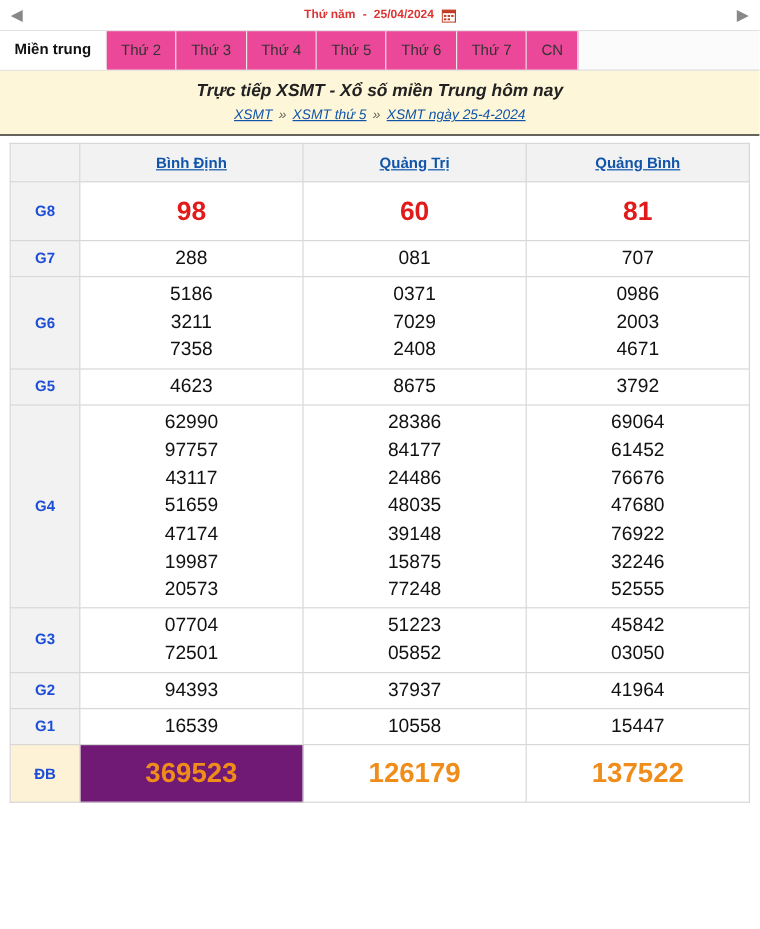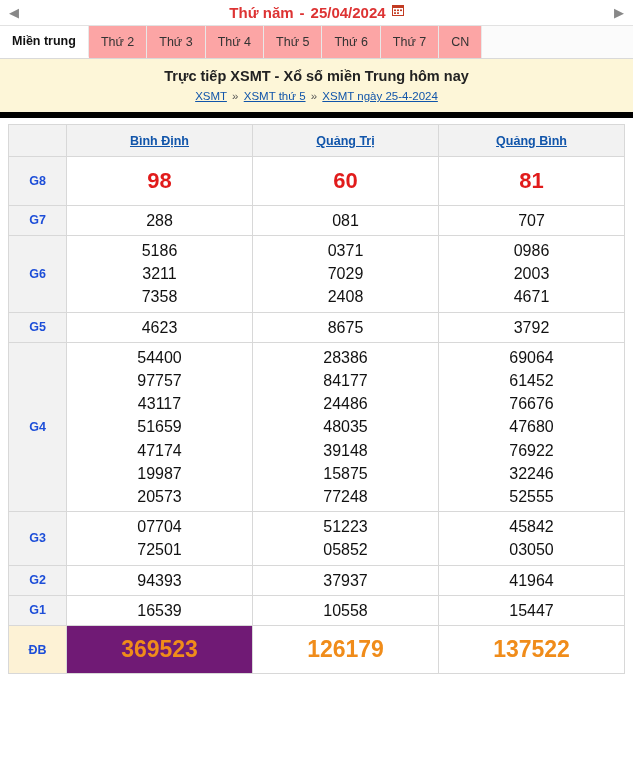--- a/index.html
+++ b/index.html
@@ -42,22 +42,23 @@
     align-items: center;
     justify-content: center;
     color: #888;
     font-size: 13px;
     line-height: 1;
     cursor: pointer;
     user-select: none;
   }
   .date-center {
     display: flex;
+    align-items: center;
     gap: 6px;
-    font-size: 15px;
+    font-size: 10px;
   }
   .date-label {
     color: #d33;
     font-weight: 700;
   }
   .date-value {
     color: #d33;
     font-weight: 700;
     text-decoration: none;
   }
@@ -83,38 +84,39 @@
   .tab {
     display: flex;
     align-items: center;
     justify-content: center;
     padding: 0 12px;
     font-size: 12.5px;
     color: #333;
     border-right: 1px solid #e8e8e8;
     cursor: pointer;
     white-space: nowrap;
-    background: #fca5a5;
+    background: #ec4899;
     box-sizing: border-box;
   }
   .tab.active {
     font-weight: 700;
     background: #ffffff;
     border-bottom: 2px solid #ffffff;
     color: #111;
   }
 
   
   .title-block {
     flex: 0 0 auto;
     background: #fdf6d8;
-    border-bottom: 6px solid #000000;
+    border-bottom: 1px solid #000000;
     text-align: center;
     padding: 9px 4px 10px 4px;
     box-sizing: border-box;
+    font-style: italic;
   }
   .main-title {
     font-size: 14.5px;
     font-weight: 700;
     color: #222;
     margin-bottom: 6px;
   }
   .breadcrumb {
     font-size: 11.5px;
     color: #444;
@@ -316,21 +318,21 @@
             <td class="nums">
               <div>8675</div>
             </td>
             <td class="nums">
               <div>3792</div>
             </td>
           </tr>
           <tr class="g4">
             <td class="prize-label">G4</td>
             <td class="nums">
-              <div>54400</div>
+              <div>62990</div>
               <div>97757</div>
               <div>43117</div>
               <div>51659</div>
               <div>47174</div>
               <div>19987</div>
               <div>20573</div>
             </td>
             <td class="nums">
               <div>28386</div>
               <div>84177</div>

